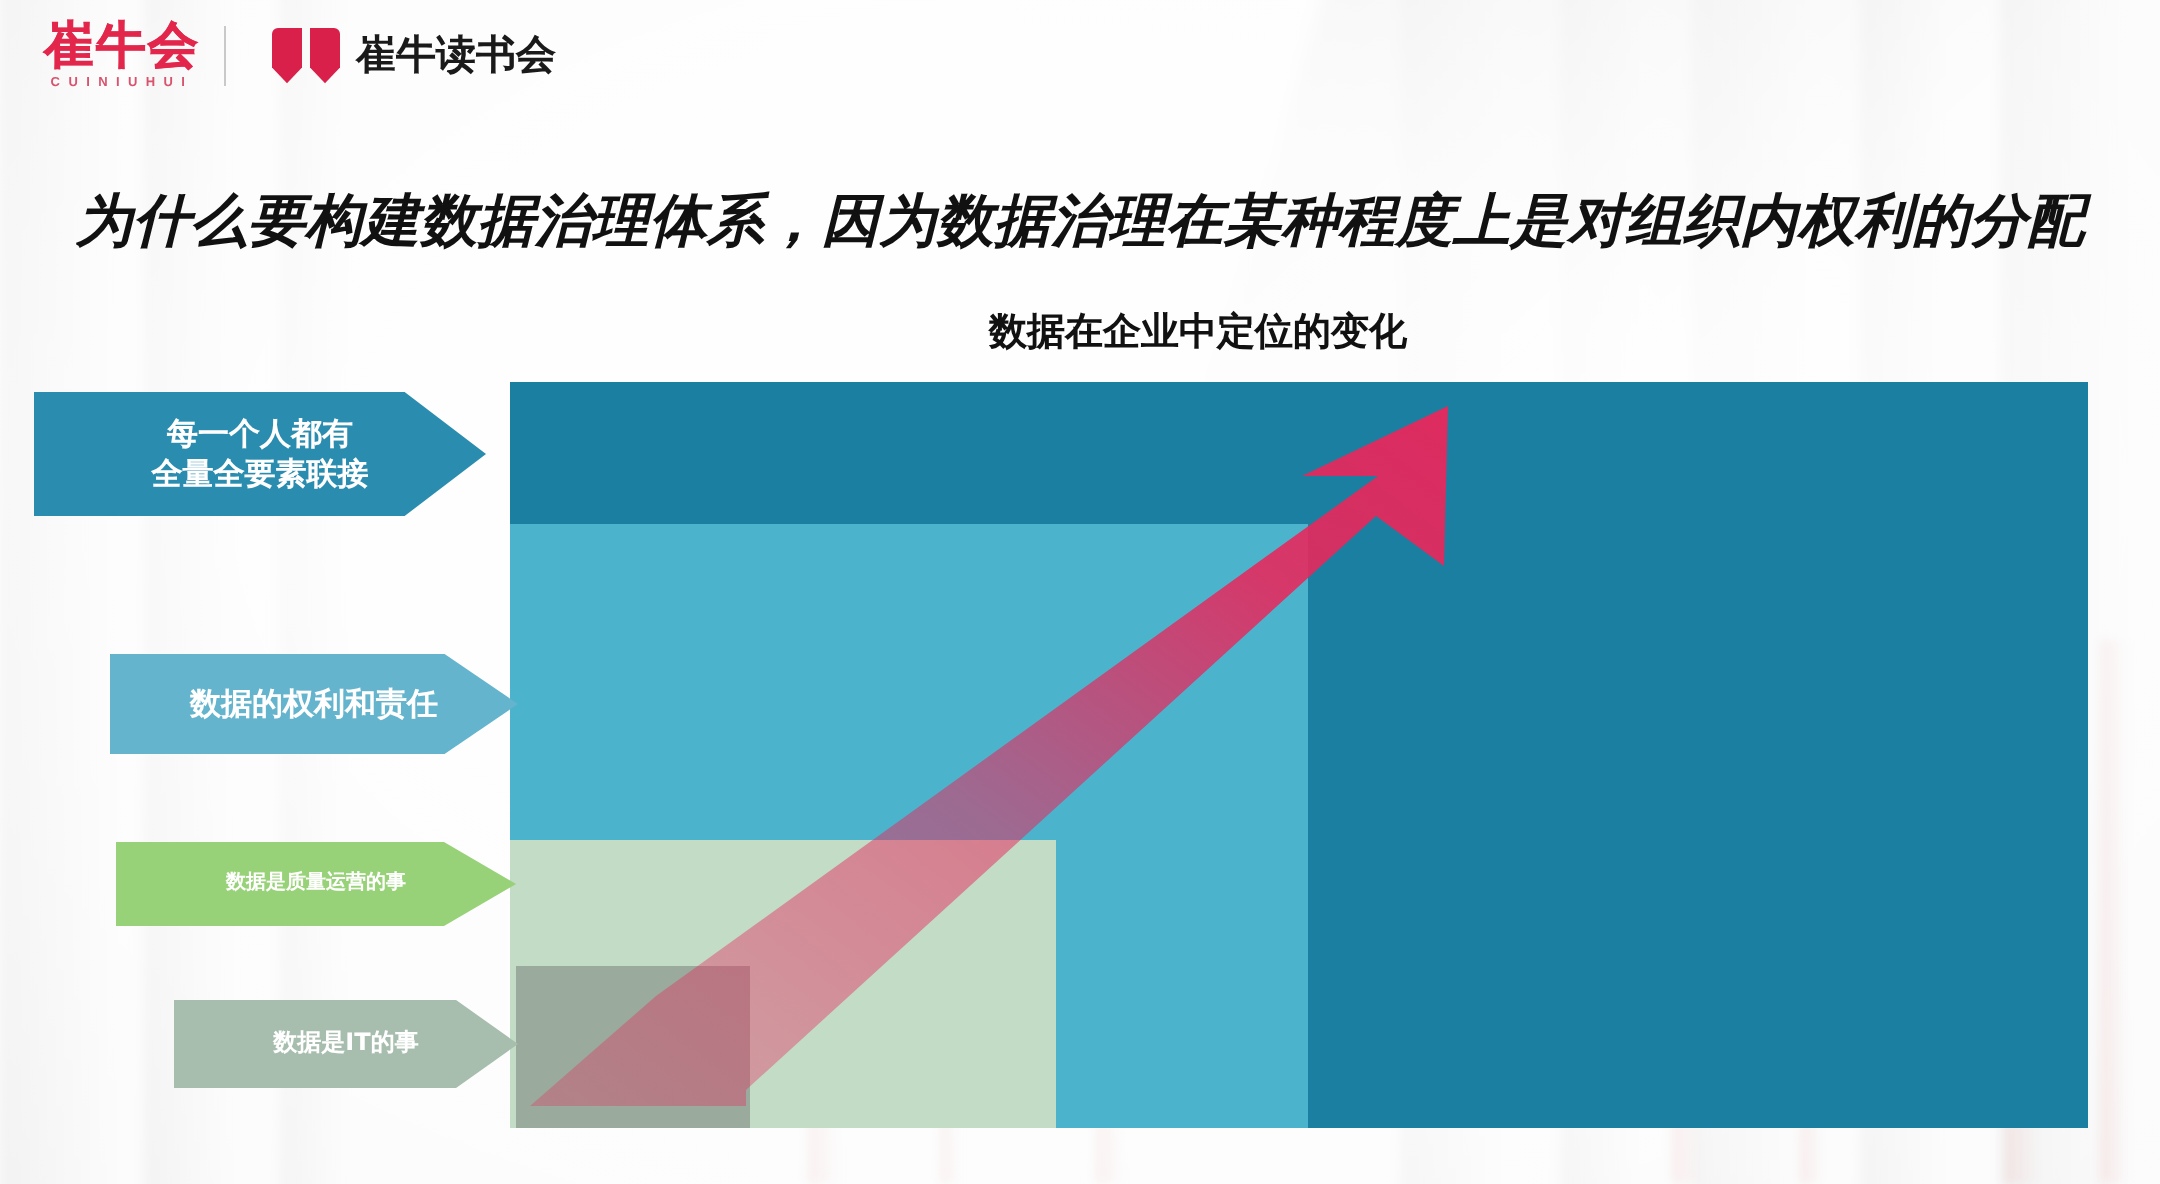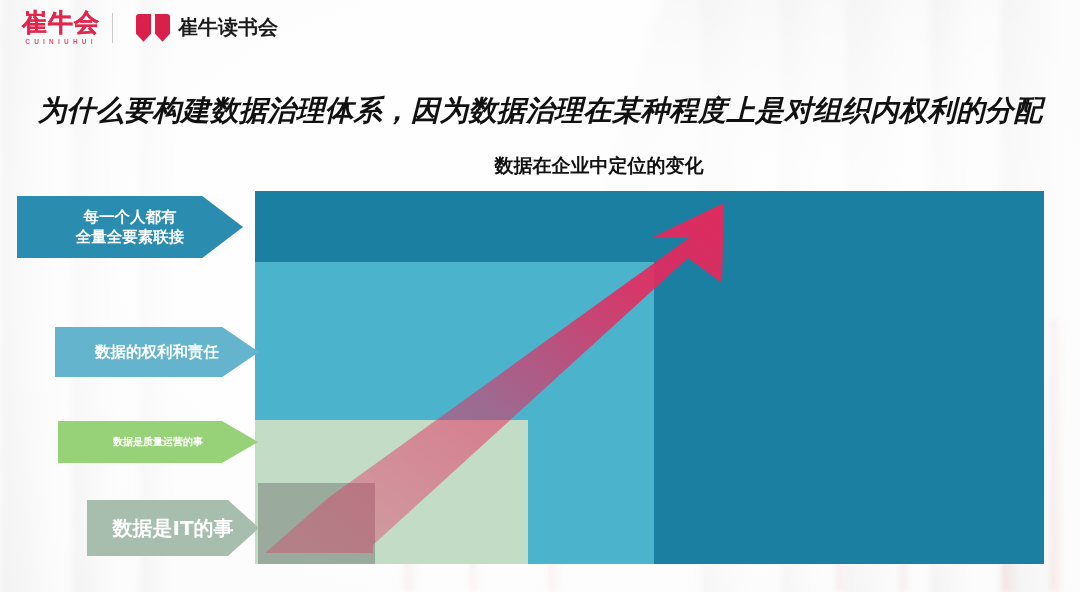--- a/index.html
+++ b/index.html
@@ -113,21 +113,21 @@
   
   .arw{
     position:absolute;display:flex;align-items:center;justify-content:center;
     color:#fff;font-family:"DejaVu Sans","Liberation Sans",sans-serif;
     font-weight:bold;text-align:center;line-height:1.32;z-index:5;
     clip-path:polygon(0 0,82% 0,100% 50%,82% 100%,0 100%);
   }
   #a1{left:17px;top:196px;width:226px;height:62px;background:#2a8caf;font-size:15.5px;}
   #a2{left:55px;top:327px;width:204px;height:50px;background:#64b4cd;font-size:15.5px;}
   #a3{left:58px;top:421px;width:200px;height:42px;background:#98d278;font-size:10px;}
-  #a4{left:87px;top:500px;width:172px;height:56px;background:#a7bdae;font-size:20px;}
+  #a4{left:87px;top:500px;width:172px;height:44px;background:#a7bdae;font-size:12px;}
 
   
   #pink{position:absolute;left:0;top:0;width:1080px;height:592px;z-index:4;pointer-events:none;}
 </style>
 </head>
 <body>
 
 <div id="bg">
   <div class="pane" style="left:0;width:60px;"></div>
   <div class="pane" style="left:72px;width:46px;"></div>

